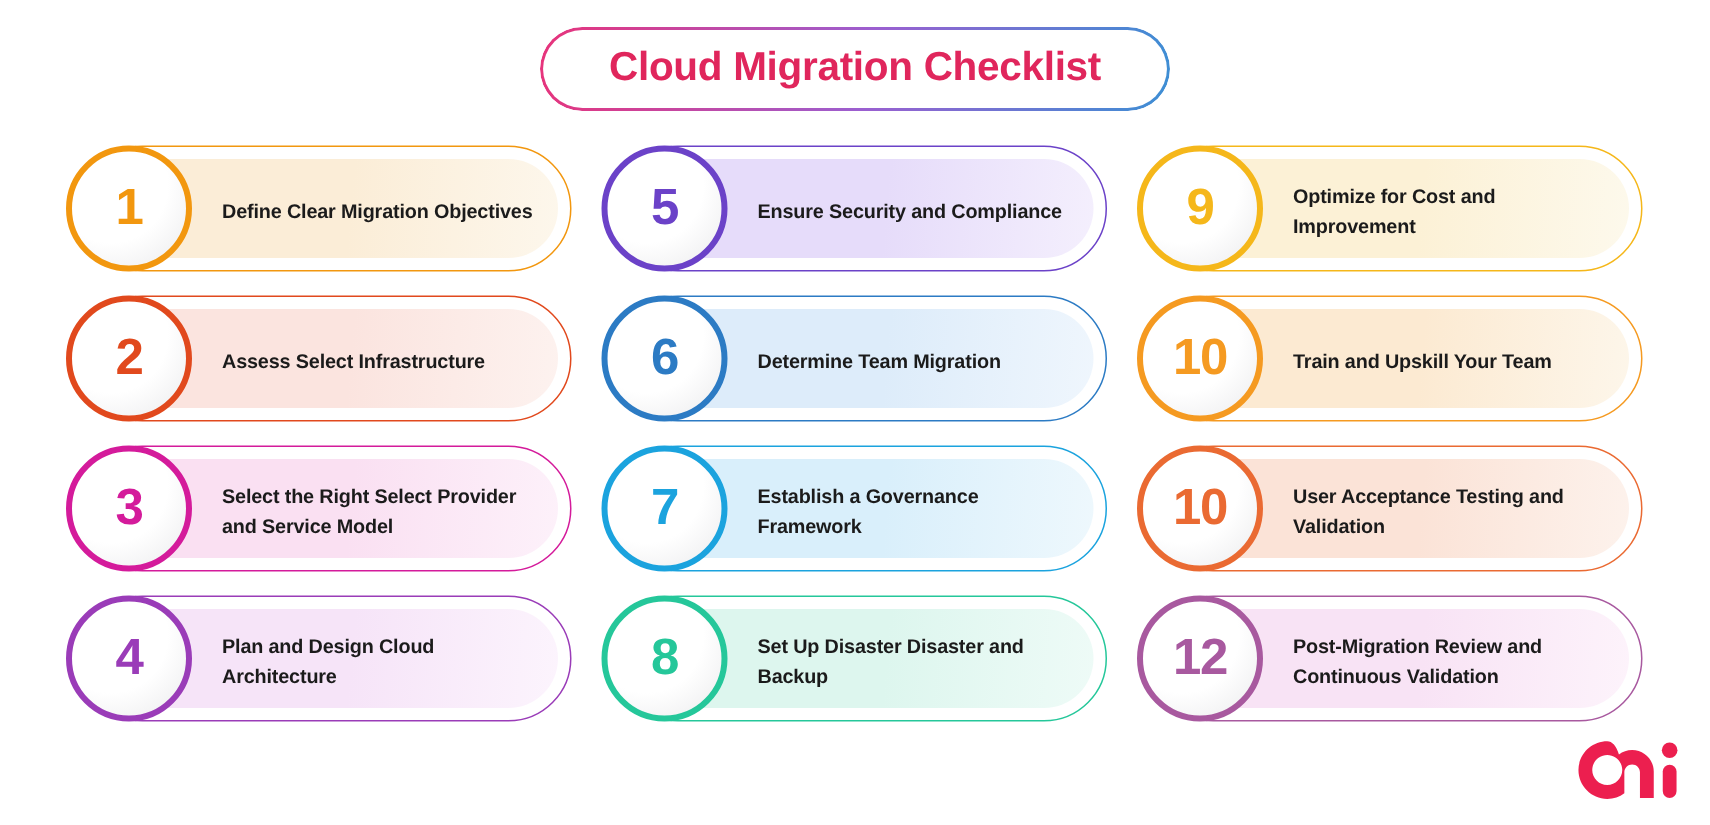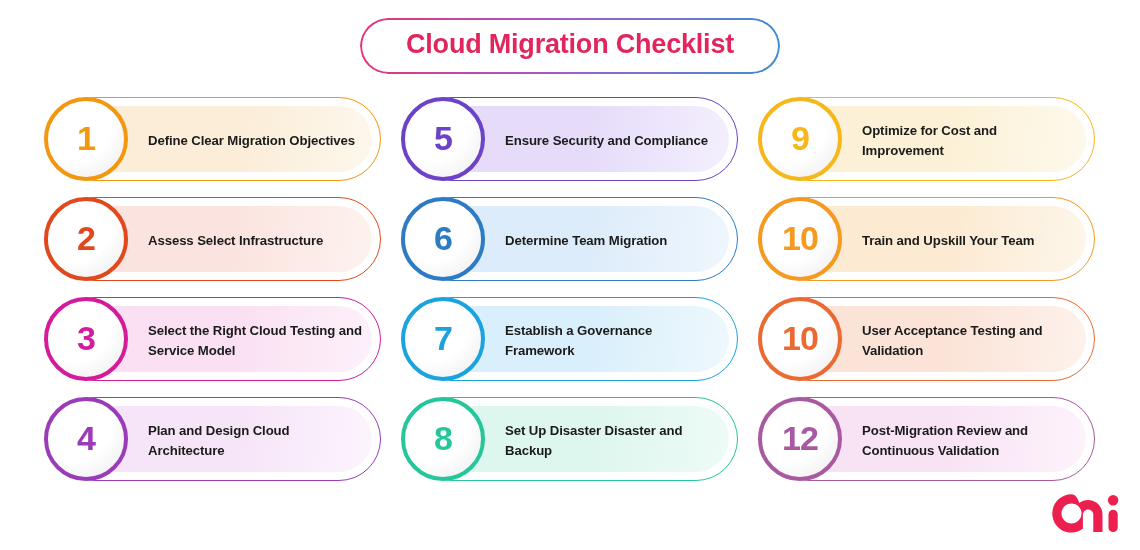--- a/index.html
+++ b/index.html
@@ -203,21 +203,21 @@
           <span class="num-text">10</span>
         </div>
         <div class="item-label">Train and Upskill Your Team</div>
       </div>
       <div class="item" style="--c: #d41b9b; --tint: #fae0f2; --tint-l: #fdf1fa;">
         <div class="pill-outer"></div>
         <div class="pill-inner"></div>
         <div class="num-circle">
           <span class="num-text">3</span>
         </div>
-        <div class="item-label">Select the Right Cloud Testing and Service Model</div>
+        <div class="item-label">Select the Right Select Provider and Service Model</div>
       </div>
       <div class="item" style="--c: #1ba3de; --tint: #d9effb; --tint-l: #eef8fd;">
         <div class="pill-outer"></div>
         <div class="pill-inner"></div>
         <div class="num-circle">
           <span class="num-text">7</span>
         </div>
         <div class="item-label">Establish a Governance Framework</div>
       </div>
       <div class="item" style="--c: #ea6a32; --tint: #fbe3d7; --tint-l: #fdf2ec;">

